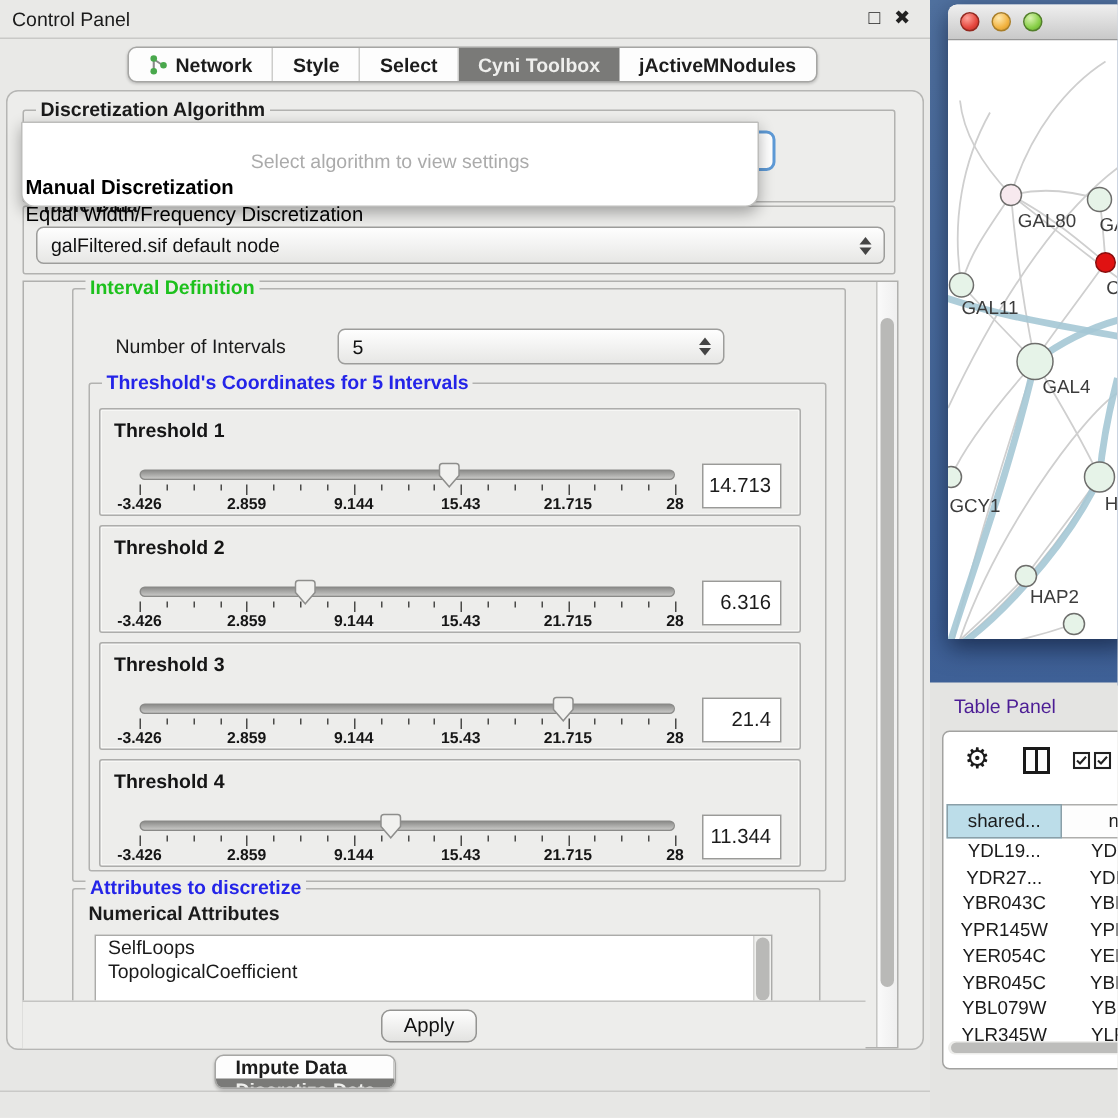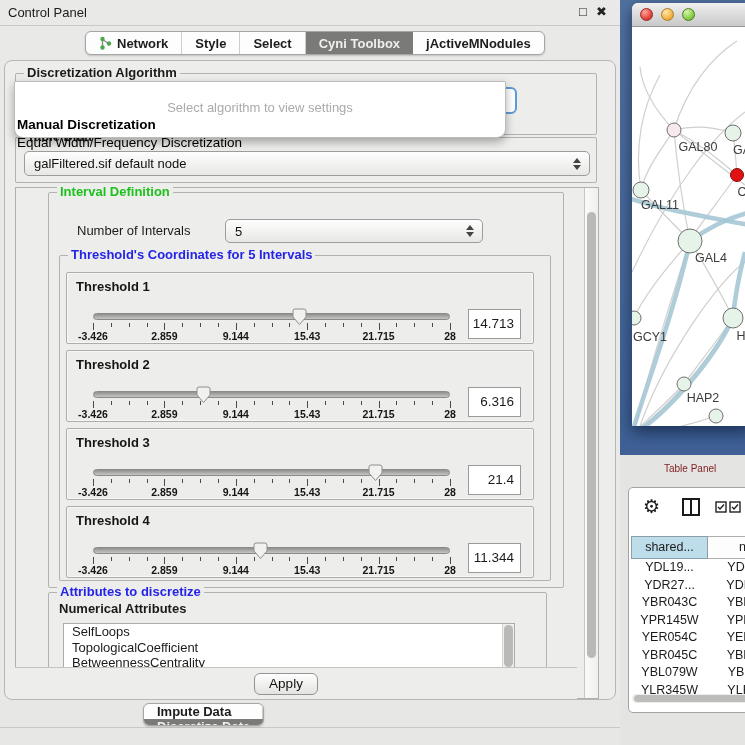--- a/index.html
+++ b/index.html
@@ -90,21 +90,21 @@
     border-radius:6px 0 0 0; box-shadow:0 6px 16px rgba(5,15,40,.6); }
   .mw-titlebar { position:absolute; left:0; top:0; width:100%; height:24px;
     background:linear-gradient(#EFEFEF,#C9C9C9); border-radius:6px 0 0 0; border-bottom:1px solid #979797; }
   .light { position:absolute; top:5px; width:13px; height:13px; border-radius:50%; }
   .light.red { left:8px;  background:radial-gradient(circle at 35% 28%, #FFA49A, #E4453C 62%, #AE2F27); border:1px solid #94281F; }
   .light.yellow { left:29px; background:radial-gradient(circle at 35% 28%, #FFE9AE, #F2B23F 62%, #C98F2C); border:1px solid #A97E28; }
   .light.green { left:50px; background:radial-gradient(circle at 35% 28%, #D9F3B0, #86CE45 62%, #61A02E); border:1px solid #527F2A; }
   .netcanvas { position:absolute; left:0; top:24px; width:113px; height:399px; overflow:hidden; }
 
   .tp-region { position:absolute; left:620px; top:455px; width:125px; height:290px; background:#E4E4E2; overflow:hidden; }
-  .tp-title { position:absolute; left:16px; top:8px; font-size:10px; color:#7f1d1d;margin-left:28px; }
+  .tp-title { position:absolute; left:16px; top:8px; font-size:13px; color:#4c1d95; }
   .tp-panel { position:absolute; left:8px; top:32px; width:134px; height:226px; background:#FFF;
     border:1px solid #A2A2A0; border-radius:5px; }
   .tp-gear { position:absolute; left:14px; top:7px; font-size:19px; color:#1a1a1a; line-height:24px; }
   .tp-header { position:absolute; left:2px; top:48px; height:23px; display:flex; }
   .tp-hcell { font-size:12.5px; text-align:center; line-height:21px; border:1px solid #8A9FA8; }
   .tp-hcell.c1 { width:77px; background:#BCDDE9; }
   .tp-hcell.c2 { width:70px; background:#FDFDFD; border-left:none; border-color:#AEAEAC; }
   .tp-rows { position:absolute; left:2px; top:71px; width:150px; height:140px; overflow:hidden; }
   .tp-row { display:flex; height:17.5px; }
   .tp-cell { font-size:12.5px; line-height:17.5px; text-align:center; white-space:nowrap; }
@@ -340,21 +340,20 @@
 
       <div class="group" style="left:32px; top:404px; width:499px; height:94px;">
         <span class="group-title t-blue">Attributes to discretize</span>
         <span class="attr-label">Numerical Attributes</span>
         <div class="attr-list" id="attr-list">
           <div class="attr-vscroll">
               <div class="attr-vthumb"></div>
             </div>
         <div class="attr-item">SelfLoops</div>
             <div class="attr-item">TopologicalCoefficient</div>
-            <div class="attr-item">BetweennessCentrality</div>
           </div>
       </div>
 
       <div class="vscroll">
         <div class="vthumb" style="top:24px; height:446px;"></div>
       </div>
     </div>
 
     <div class="bottom-strip">
       <div class="apply-btn">Apply</div>

